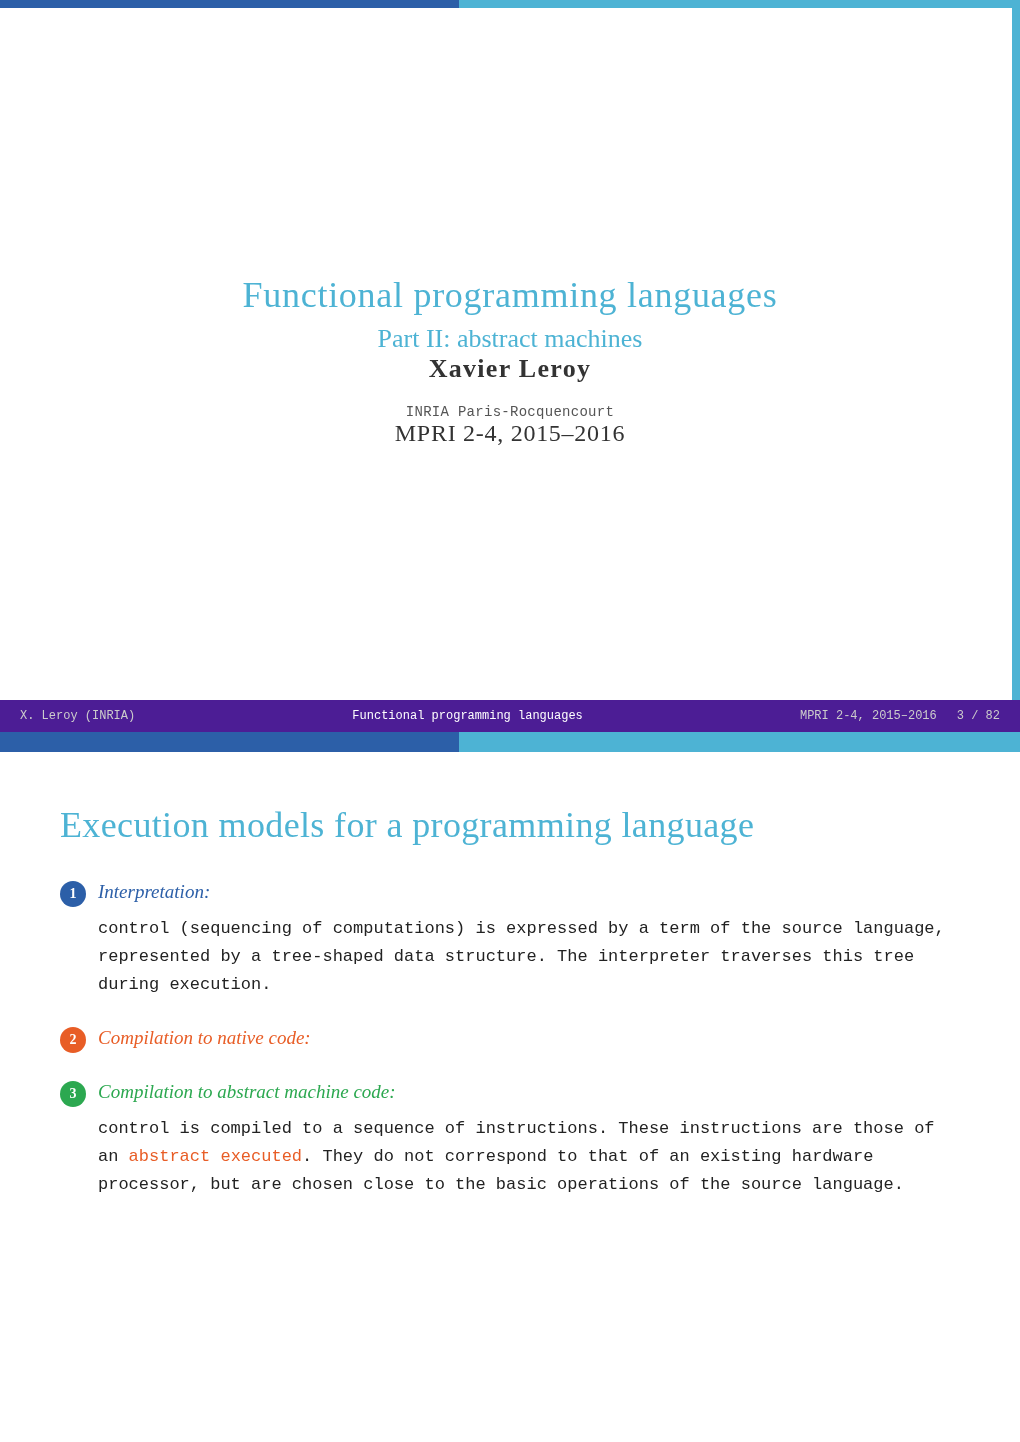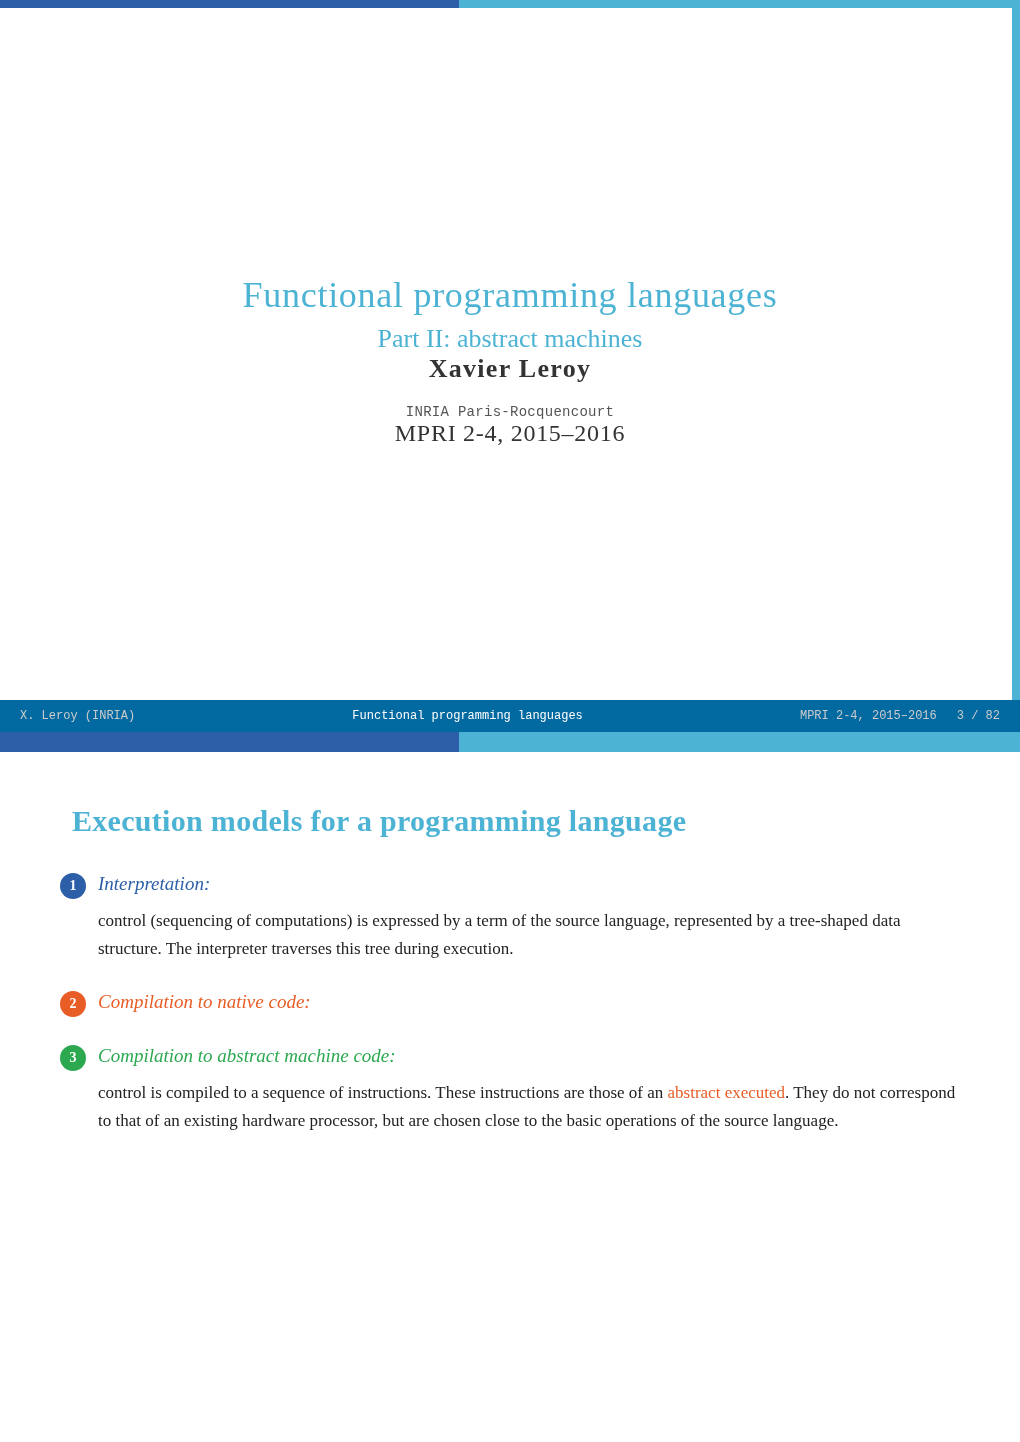--- a/index.html
+++ b/index.html
@@ -92,21 +92,21 @@
     .date {
       font-size: 24px;
       color: #333;
       font-weight: normal;
       letter-spacing: 0.03em;
     }
 
     
     .footer-bar {
       height: 32px;
-      background: #0369a1;
+      background: #4c1d95;
       display: flex;
       align-items: center;
       justify-content: space-between;
       padding: 0 20px;
       color: #fff;
       font-size: 12px;
       font-family: 'Courier New', monospace;
     }
 
     .footer-bar .footer-left {
@@ -160,27 +160,26 @@
       background: #2c5fa8;
       height: 100%;
     }
     .slide-2-top-bar .bar-right {
       width: 55%;
       background: #4db3d4;
       height: 100%;
     }
 
     .slide-2-title {
-      font-size: 30px;
+      font-size: 36px;
       color: #4db3d4;
-      font-weight: bold;
+      font-weight: normal;
       margin-top: 20px;
       margin-bottom: 35px;
       letter-spacing: 0.01em;
-      margin-left: 12px;
     }
 
     .bullet-item {
       margin-bottom: 28px;
     }
 
     .bullet-header {
       display: flex;
       align-items: baseline;
       gap: 12px;
@@ -212,20 +211,21 @@
 
     .label-blue { color: #2c5fa8; }
     .label-orange { color: #e85d26; }
     .label-green { color: #2ca850; }
 
     .bullet-text {
       font-size: 17px;
       color: #222;
       line-height: 1.65;
       margin-left: 38px;
+      font-family: Liberation Mono, monospace;
     }
 
     .inline-highlight {
       color: #e85d26;
     }
   </style>
 </head>
 <body>
 
 <div class="slide slide-1">

